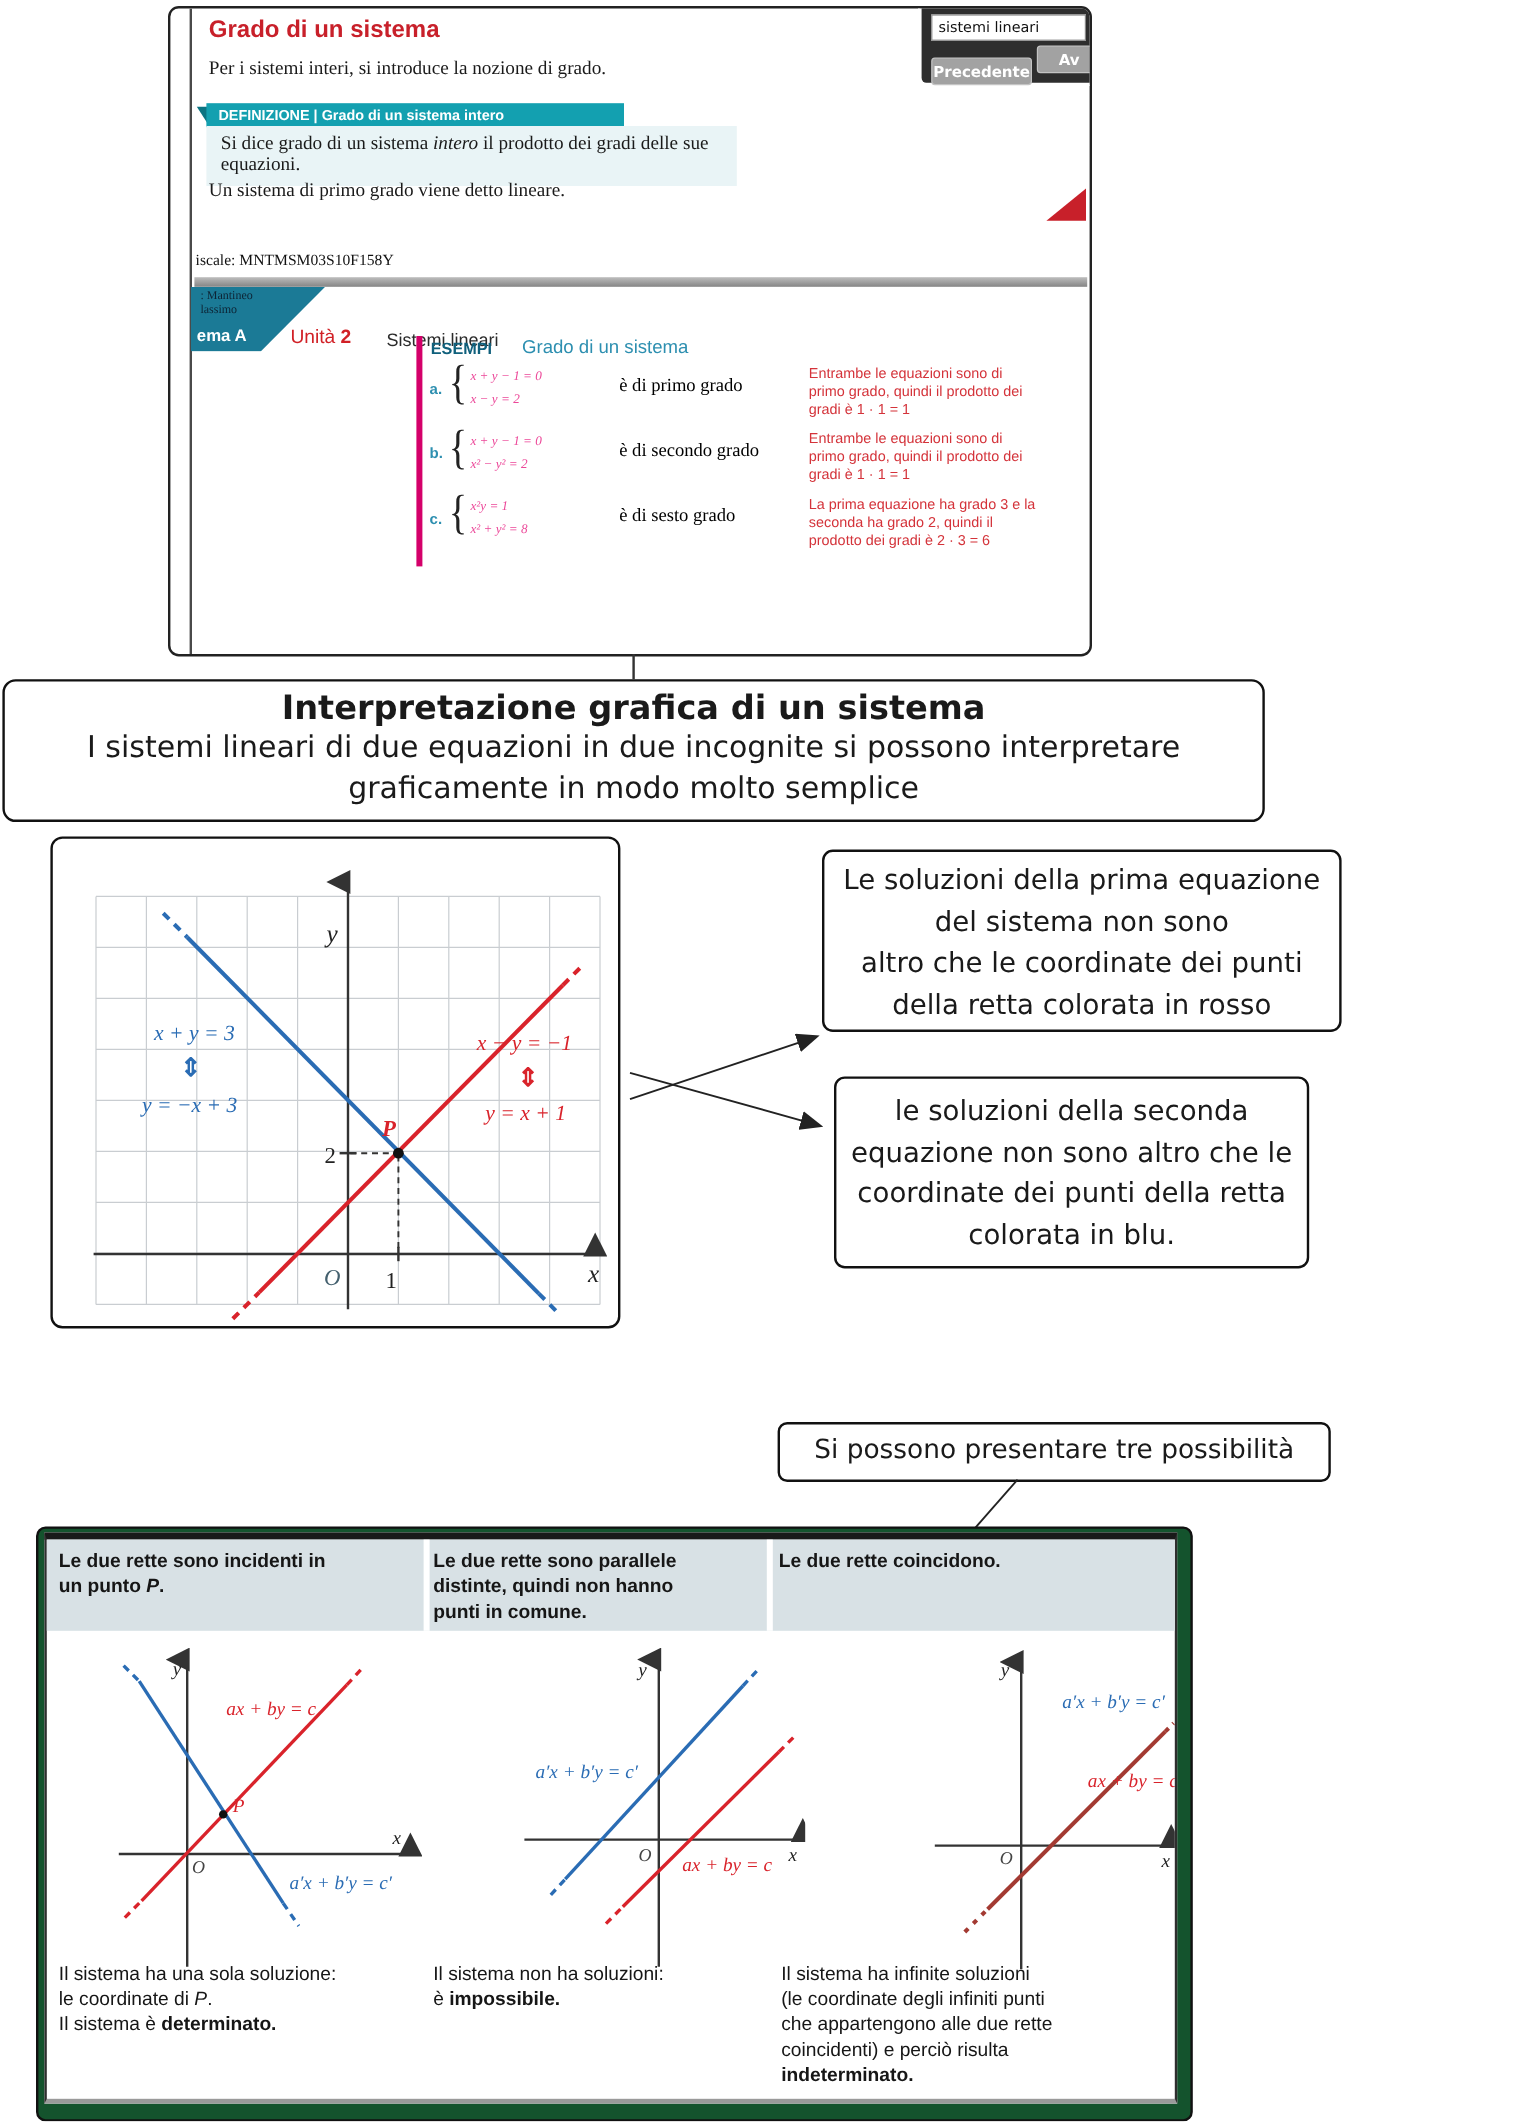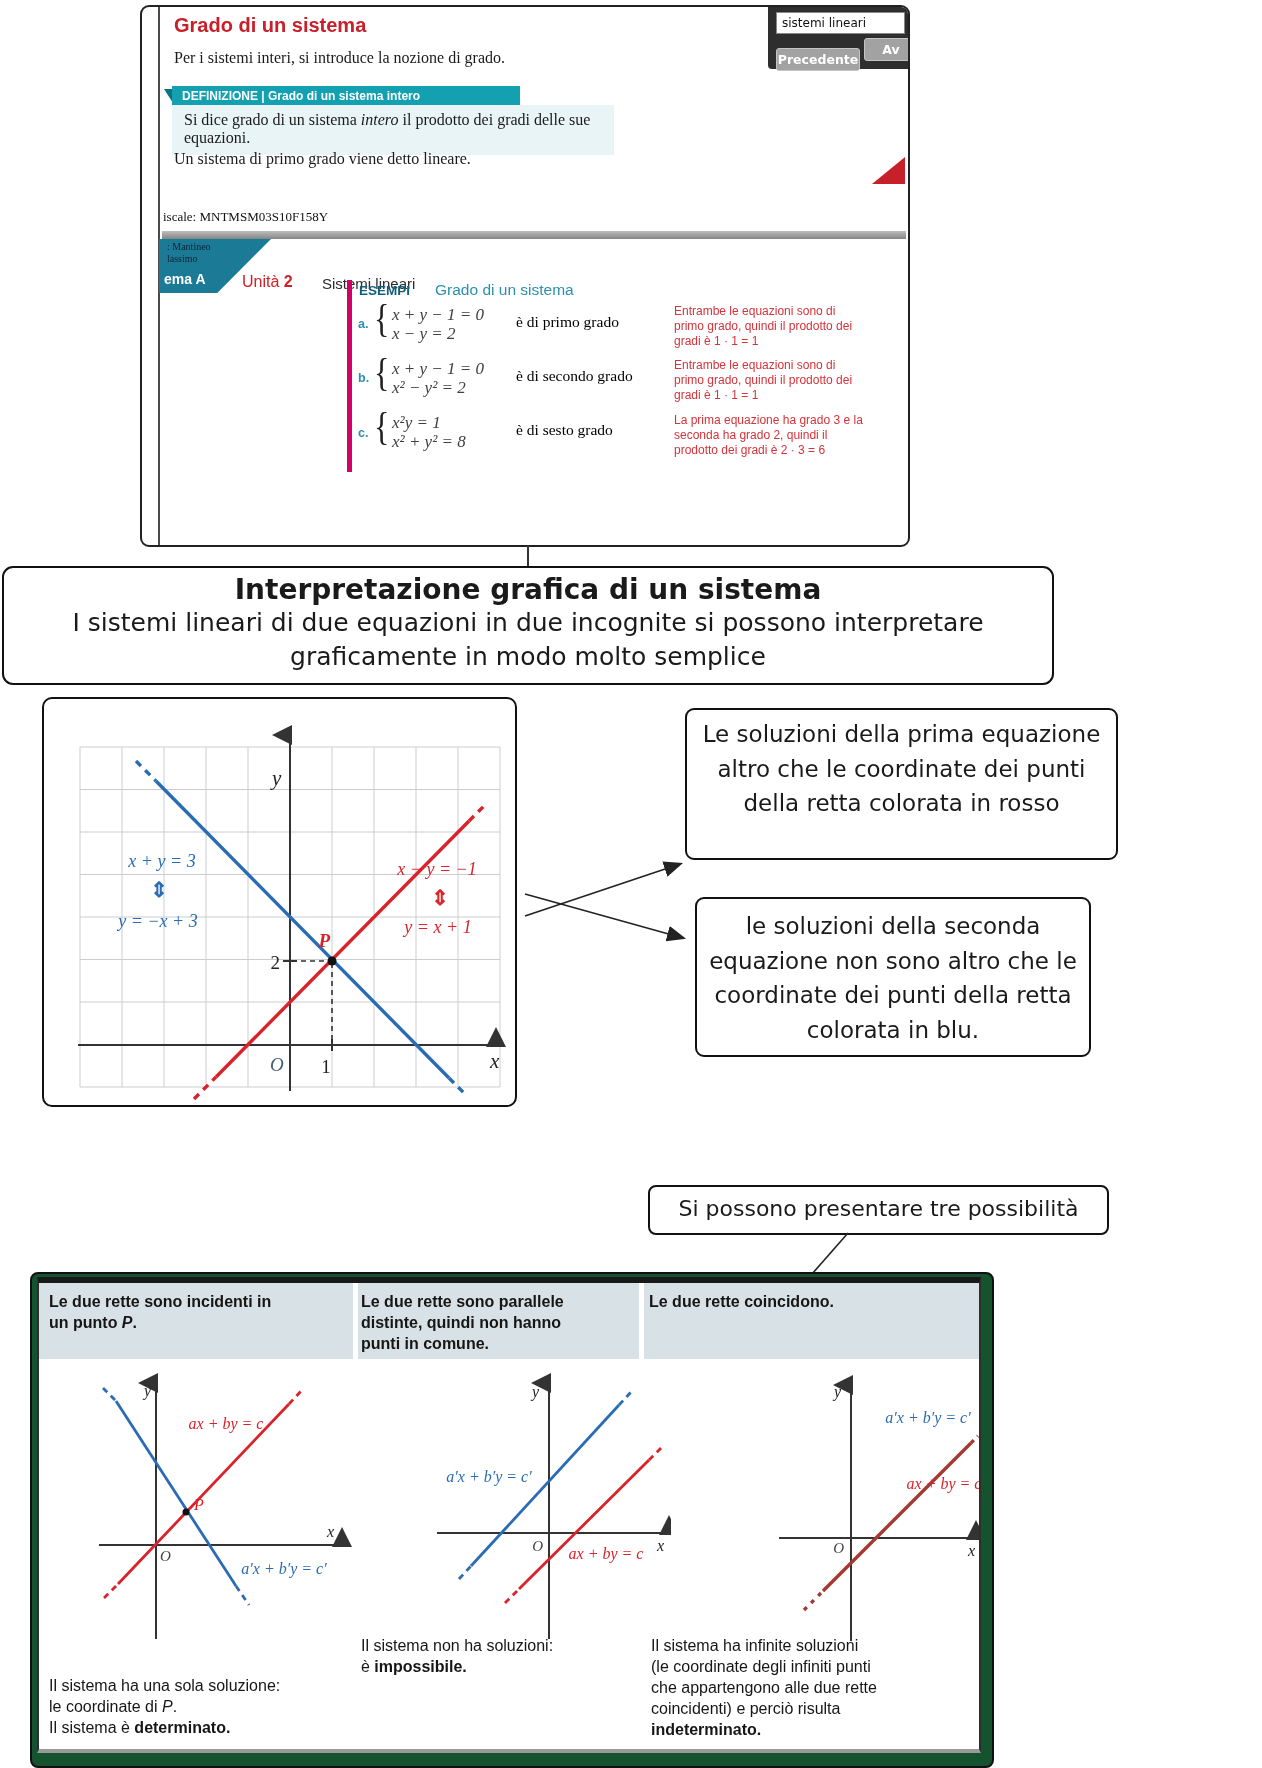--- a/index.html
+++ b/index.html
@@ -50,21 +50,21 @@
   .sp-b2{left:96px;width:52px;}
 
   
   .mag-bar{left:205px;top:273px;width:5px;height:192px;background:#d4006a;}
   .es-label{left:217px;top:276px;font-family:"Liberation Sans",sans-serif;font-weight:bold;
             font-size:13.5px;color:#10607c;}
   .es-head{left:293px;top:274px;font-family:"Liberation Sans",sans-serif;font-size:15.5px;color:#2d8fb0;}
   .es-letter{font-family:"Liberation Sans",sans-serif;font-weight:bold;font-size:12.5px;color:#2d8fb0;}
   .es-brace{font-family:"Liberation Serif",serif;font-size:40px;font-weight:400;color:#222;
             line-height:40px;transform:scaleX(.8);}
-  .es-eq{font-family:"Liberation Serif",serif;font-style:italic;font-size:17px;color:#404040;
+  .es-eq{font-family:"Liberation Serif",serif;font-style:italic;font-size:11px;color:#ec4899;
          line-height:19px;white-space:nowrap;}
   .es-res{font-family:"Liberation Serif",serif;font-size:15.5px;color:#000000;white-space:nowrap;}
   .es-note{width:232px;color:#d4333a;font-family:"Liberation Sans",sans-serif;font-size:12px;
            line-height:14.8px;}
   .es-note span{display:block;}
 
   
   .vline{border-left:2px solid #333;}
   svg text{font-family:"Liberation Serif",serif;}
 
@@ -264,20 +264,21 @@
       <marker id="ah2" markerWidth="12" markerHeight="10" refX="10" refY="5" orient="auto">
         <path d="M0,0 L12,5 L0,10 Z" fill="#222"></path>
       </marker>
     </defs>
     <line x1="12" y1="66" x2="167" y2="14" stroke="#222" stroke-width="1.6" marker-end="url(#ah2)"></line>
     <line x1="12" y1="44" x2="170" y2="88" stroke="#222" stroke-width="1.6" marker-end="url(#ah2)"></line>
   </svg>
 
   <div class="abs anno co1">
     <span class="bl">Le soluzioni della prima equazione</span>
+    <span class="bl">del sistema non sono</span>
     <span class="bl">altro che le coordinate dei punti</span>
     <span class="bl">della retta colorata in rosso</span>
   </div>
   <div class="abs anno co2">
     <span class="bl">le soluzioni della seconda</span>
     <span class="bl">equazione non sono altro che le</span>
     <span class="bl">coordinate dei punti della retta</span>
     <span class="bl">colorata in blu.</span>
   </div>
 
@@ -368,21 +369,21 @@
           <line x1="147" y1="222" x2="295" y2="74"></line>
           <line x1="295" y1="74" x2="302" y2="67" stroke-dasharray="4 5"></line>
         </g>
         <text x="168" y="184" font-size="15" font-style="italic" fill="#444" text-anchor="end">O</text>
         <text x="165" y="28" font-size="16" font-style="italic" fill="#222" text-anchor="end">y</text>
         <text x="292" y="187" font-size="16" font-style="italic" fill="#222">x</text>
         <text x="252" y="54" font-size="16" font-style="italic" fill="#2a6cb4" text-anchor="middle">a′x + b′y = c′</text>
         <text x="268" y="120" font-size="16" font-style="italic" fill="#d9232b" text-anchor="middle">ax + by = c</text>
       </svg>
 
-      <div class="cap" style="left:10px;width:300px;margin-top:40px;">
+      <div class="cap" style="left:10px;width:300px;">
         <span>Il sistema ha una sola soluzione:</span>
         <span><span class="inl">le coordinate di </span><i class="inl">P</i><span class="inl">.</span></span>
         <span><span class="inl">Il sistema è </span><b class="inl">determinato.</b></span>
       </div>
       <div class="cap" style="left:322px;width:280px;">
         <span>Il sistema non ha soluzioni:</span>
         <span><span class="inl">è </span><b class="inl">impossibile.</b></span>
       </div>
       <div class="cap" style="left:612px;width:325px;">
         <span>Il sistema ha infinite soluzioni</span>

